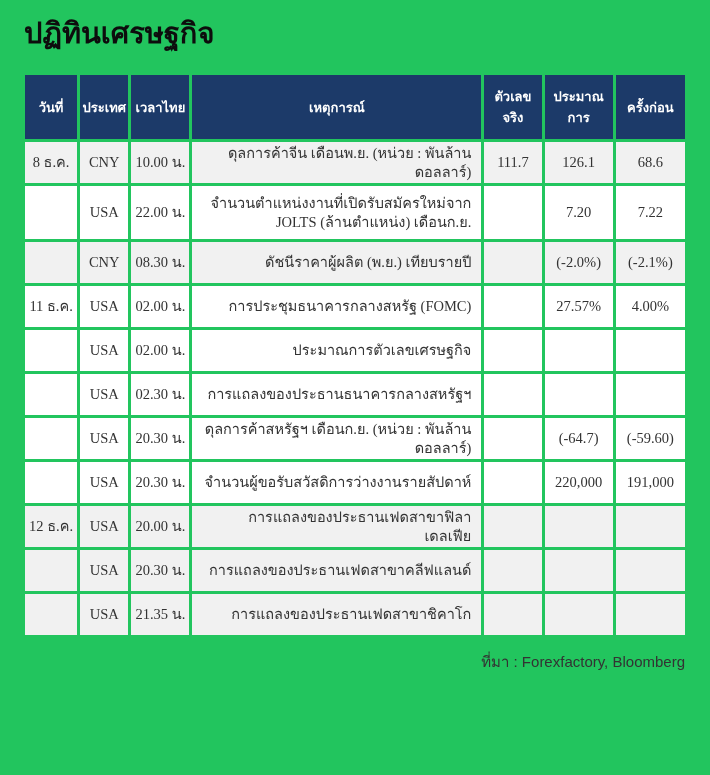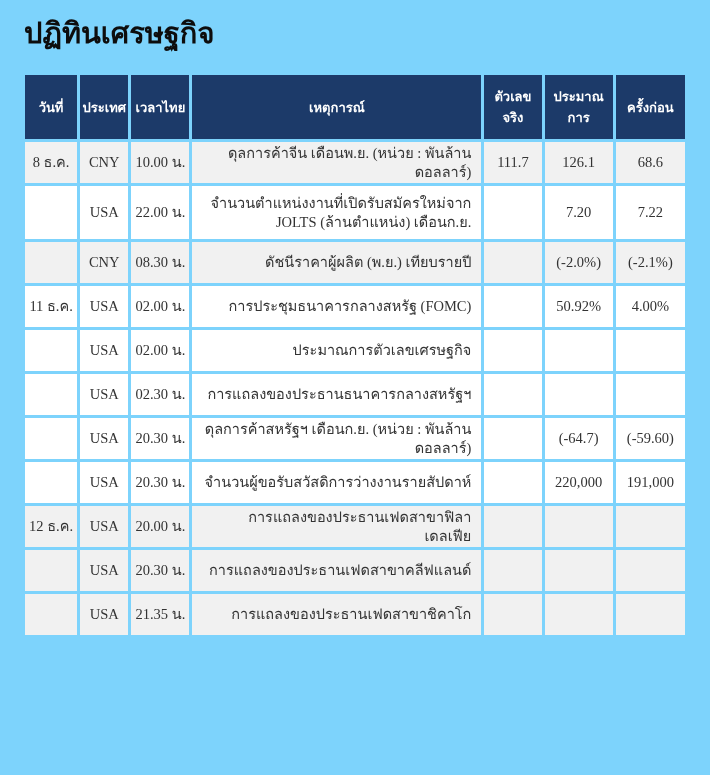--- a/index.html
+++ b/index.html
@@ -6,21 +6,21 @@
     margin: 0;
     padding: 0;
     background: #ffffff;
     font-family: "Liberation Sans", "DejaVu Sans", sans-serif;
   }
   .page {
     width: 710px;
     height: 775px;
     box-sizing: border-box;
     padding: 6px 22px 0 22px;
-    background: #7dd3fc;
+    background: #22c55e;
     overflow: hidden;
   }
   .page-title {
     font-size: 29px;
     font-weight: 800;
     color: #0d0d0d;
     margin: 4px 0 16px 2px;
     letter-spacing: 0px;
   }
   table.calendar {
@@ -133,21 +133,21 @@
           <td class="c-actual"></td>
           <td class="c-forecast">(-2.0%)</td>
           <td class="c-previous">(-2.1%)</td>
         </tr>
         <tr>
           <td class="c-date">11 ธ.ค.</td>
           <td class="c-country">USA</td>
           <td class="c-time">02.00 น.</td>
           <td class="c-event">การประชุมธนาคารกลางสหรัฐ (FOMC)</td>
           <td class="c-actual"></td>
-          <td class="c-forecast">50.92%</td>
+          <td class="c-forecast">27.57%</td>
           <td class="c-previous">4.00%</td>
         </tr>
         <tr>
           <td class="c-date"></td>
           <td class="c-country">USA</td>
           <td class="c-time">02.00 น.</td>
           <td class="c-event">ประมาณการตัวเลขเศรษฐกิจ</td>
           <td class="c-actual"></td>
           <td class="c-forecast"></td>
           <td class="c-previous"></td>
@@ -202,14 +202,15 @@
           <td class="c-country">USA</td>
           <td class="c-time">21.35 น.</td>
           <td class="c-event">การแถลงของประธานเฟดสาขาชิคาโก</td>
           <td class="c-actual"></td>
           <td class="c-forecast"></td>
           <td class="c-previous"></td>
         </tr>
       </tbody>
   </table>
 
+  <div class="source-line">ที่มา : Forexfactory, Bloomberg</div>
 
 </div>
 
 </body></html>

